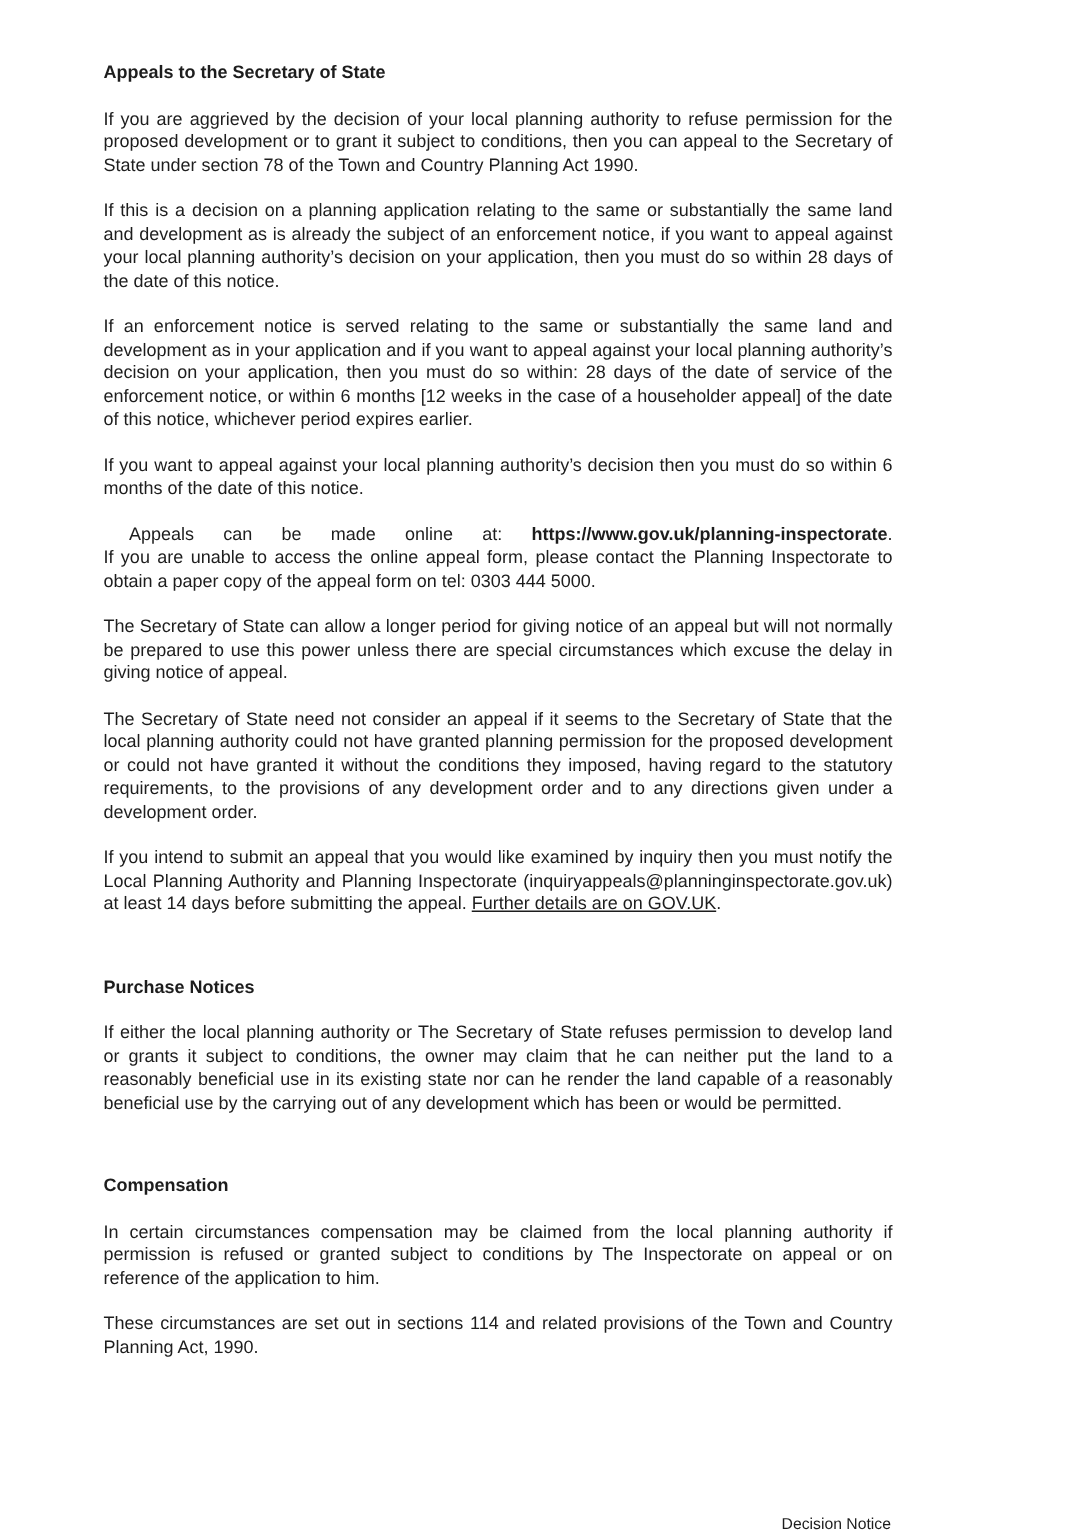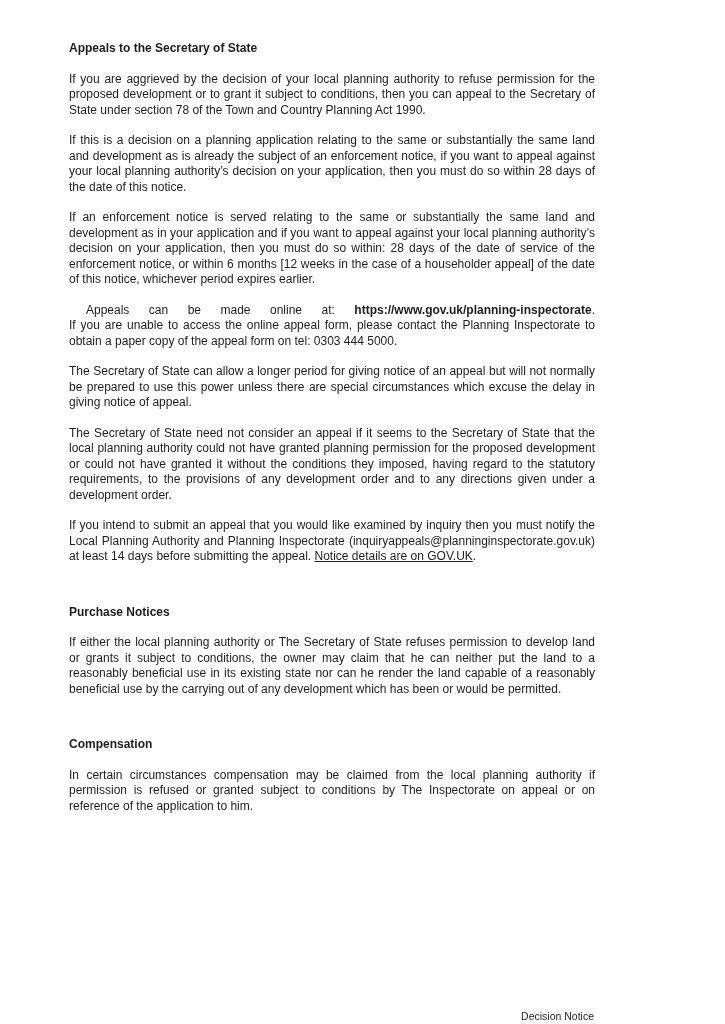--- a/index.html
+++ b/index.html
@@ -53,24 +53,26 @@
 </style>
 </head>
 <body>
 
 <div class="page">
   <div>
       <h2 class="section-heading">Appeals to the Secretary of State</h2>
       <p class="paragraph"><span>If you are aggrieved by the decision of your local planning authority to refuse permission for the proposed development or to grant it subject to conditions, then you can appeal to the Secretary of State under section 78 of the Town and Country Planning Act 1990.</span></p>
       <p class="paragraph"><span>If this is a decision on a planning application relating to the same or substantially the same land and development as is already the subject of an enforcement notice, if you want to appeal against your local planning authority’s decision on your application, then you must do so within 28 days of the date of this notice.</span></p>
       <p class="paragraph"><span>If an enforcement notice is served relating to the same or substantially the same land and development as in your application and if you want to appeal against your local planning authority’s decision on your application, then you must do so within: 28 days of the date of service of the enforcement notice, or within 6 months [12 weeks in the case of a householder appeal] of the date of this notice, whichever period expires earlier.</span></p>
+      <p class="paragraph"><span>If you want to appeal against your local planning authority’s decision then you must do so within 6 months of the date of this notice.</span></p>
       <p class="paragraph stretch"><span>Appeals can be made online at: </span><span class="b">https://www.gov.uk/planning-inspectorate</span><span>.</span></p>
       <p class="paragraph flush"><span>If you are unable to access the online appeal form, please contact the Planning Inspectorate to obtain a paper copy of the appeal form on tel: 0303 444 5000.</span></p>
       <p class="paragraph"><span>The Secretary of State can allow a longer period for giving notice of an appeal but will not normally be prepared to use this power unless there are special circumstances which excuse the delay in giving notice of appeal.</span></p>
       <p class="paragraph"><span>The Secretary of State need not consider an appeal if it seems to the Secretary of State that the local planning authority could not have granted planning permission for the proposed development or could not have granted it without the conditions they imposed, having regard to the statutory requirements, to the provisions of any development order and to any directions given under a development order.</span></p>
-      <p class="paragraph"><span>If you intend to submit an appeal that you would like examined by inquiry then you must notify the Local Planning Authority and Planning Inspectorate (inquiryappeals@planninginspectorate.gov.uk) at least 14 days before submitting the appeal. </span><span class="u">Notice details are on GOV.UK</span><span>.</span></p>
+      <p class="paragraph"><span>If you intend to submit an appeal that you would like examined by inquiry then you must notify the Local Planning Authority and Planning Inspectorate (inquiryappeals@planninginspectorate.gov.uk) at least 14 days before submitting the appeal. </span><span class="u">Further details are on GOV.UK</span><span>.</span></p>
       <h2 class="section-heading">Purchase Notices</h2>
       <p class="paragraph"><span>If either the local planning authority or The Secretary of State refuses permission to develop land or grants it subject to conditions, the owner may claim that he can neither put the land to a reasonably beneficial use in its existing state nor can he render the land capable of a reasonably beneficial use by the carrying out of any development which has been or would be permitted.</span></p>
       <h2 class="section-heading">Compensation</h2>
       <p class="paragraph"><span>In certain circumstances compensation may be claimed from the local planning authority if permission is refused or granted subject to conditions by The Inspectorate on appeal or on reference of the application to him.</span></p>
+      <p class="paragraph"><span>These circumstances are set out in sections 114 and related provisions of the Town and Country Planning Act, 1990.</span></p>
     </div>
   <div class="footer">Decision Notice</div>
 </div>
 
 </body></html>

